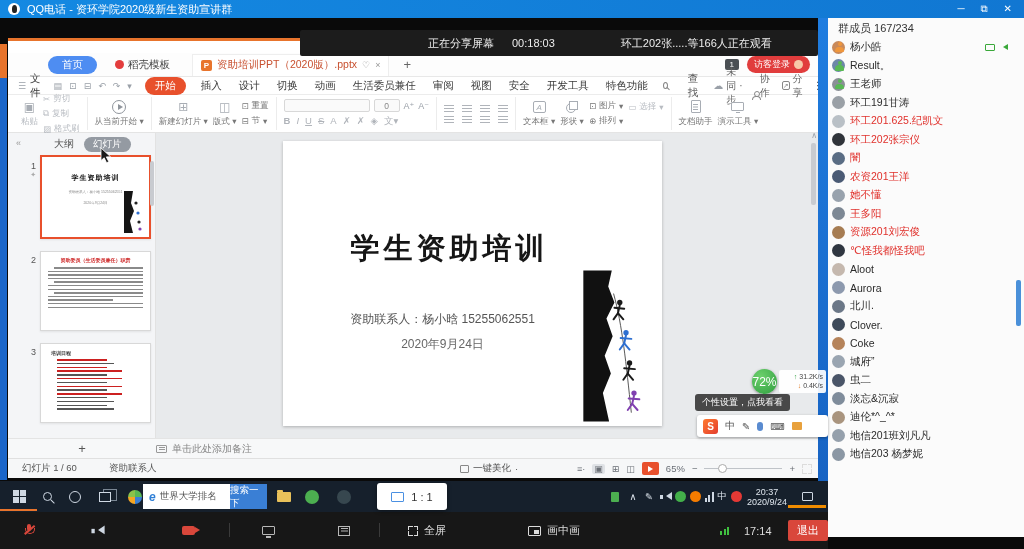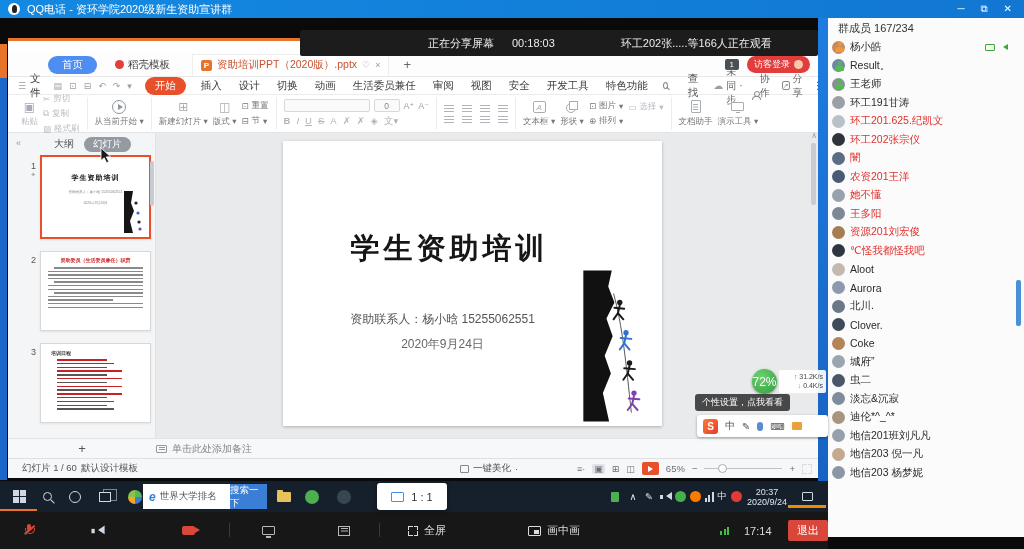--- a/index.html
+++ b/index.html
@@ -116,21 +116,21 @@
   .climb{position:absolute;right:4px;bottom:2px}
   .cv-sb{position:absolute;right:2px;top:10px;width:5px;height:62px;background:#c8cbd0;border-radius:2px}
   .cv-up{position:absolute;right:1px;top:-2px;color:#9aa0a8;font-size:8px}
 
   
   .w-notes{height:20px;display:flex;align-items:center;background:#f7f8f9;border-top:1px solid #e4e4e4;font-size:10px;color:#888}
   .w-notes .plus{width:148px;text-align:center;color:#555;font-size:13px}
   .note-ic{width:11px;height:8px;border:1px solid #999;border-radius:1px;margin-right:5px;position:relative}
   .note-ic::after{content:'';position:absolute;left:1.5px;top:1.5px;width:6px;height:1px;background:#999;box-shadow:0 2px 0 #999}
   .w-status{height:20px;display:flex;align-items:center;background:#f6f7f8;border-top:1px solid #e0e0e0;font-size:9.5px;color:#555;padding:0 8px;position:relative}
-  .st-l{display:flex;gap:4px;margin-left:6px}
+  .st-l{display:flex;gap:32px;margin-left:6px}
   .st-beauty{position:absolute;left:452px;display:flex;align-items:center;gap:4px}
   .beauty-ic{width:9px;height:8px;border:1px solid #888;border-radius:1px}
   .st-r{position:absolute;right:6px;display:flex;align-items:center;gap:7px;color:#6a6f76}
   .v-ic{font-size:9px}
   .v-act{background:#dfe2e6;border-radius:2px;padding:0 2px}
   .st-play{width:17px;height:13px;background:#e8502c;border-radius:2px;position:relative}
   .st-play::after{content:'';position:absolute;left:6px;top:3.5px;border-left:5px solid #fff;border-top:3px solid transparent;border-bottom:3px solid transparent}
   .zoom-track{width:78px;height:1px;background:#bfc3c8;position:relative}
   .zoom-knob{position:absolute;left:14px;top:-4px;width:9px;height:9px;border-radius:50%;background:#fff;border:1px solid #aaa}
 
@@ -532,21 +532,21 @@
 
     <div class="w-notes">
       <span class="plus">+</span>
       <i class="note-ic"></i>
       <span>单击此处添加备注</span>
     </div>
 
     <div class="w-status">
       <span class="st-l">
         <span>幻灯片 1 / 60</span>
-        <span>默认设计模板</span>
+        <span>资助联系人</span>
       </span>
       <span class="st-beauty">
           <i class="beauty-ic"></i>
           <span>一键美化</span>
           <span>·</span>
         </span>
       <span class="st-r">
         <span class="v-ic">≡·</span>
         <span class="v-ic v-act">▣</span>
         <span class="v-ic">⊞</span>
@@ -857,26 +857,20 @@
 
         </div>
 
         <div class="m-row">
 
           <span class="m-av" style="background: rgb(149, 160, 172);"></span>
           <span class="m-name">地信201班刘凡凡</span>
 
         </div>
 
-        <div class="m-row">
-
-          <span class="m-av" style="background: rgb(194, 169, 143);"></span>
-          <span class="m-name">地信203 倪一凡</span>
-
-        </div>
 
         <div class="m-row">
 
           <span class="m-av" style="background: rgb(139, 151, 164);"></span>
           <span class="m-name">地信203 杨梦妮</span>
 
         </div>
 
     </div>
     <span class="m-sb"></span>

